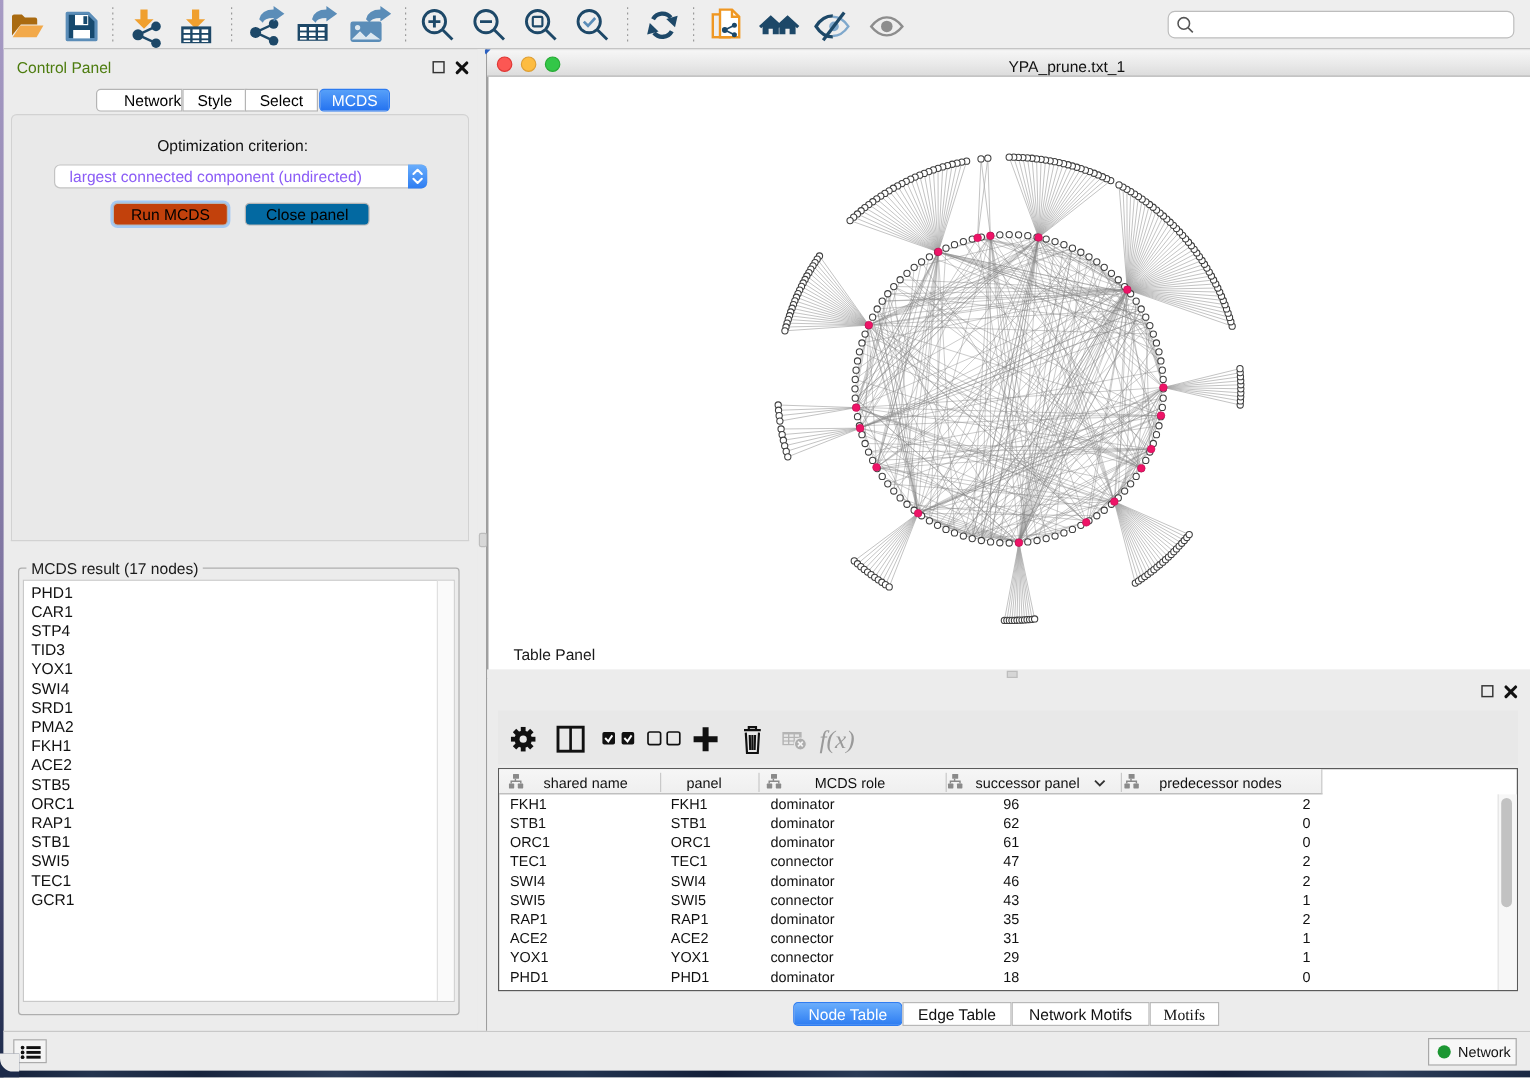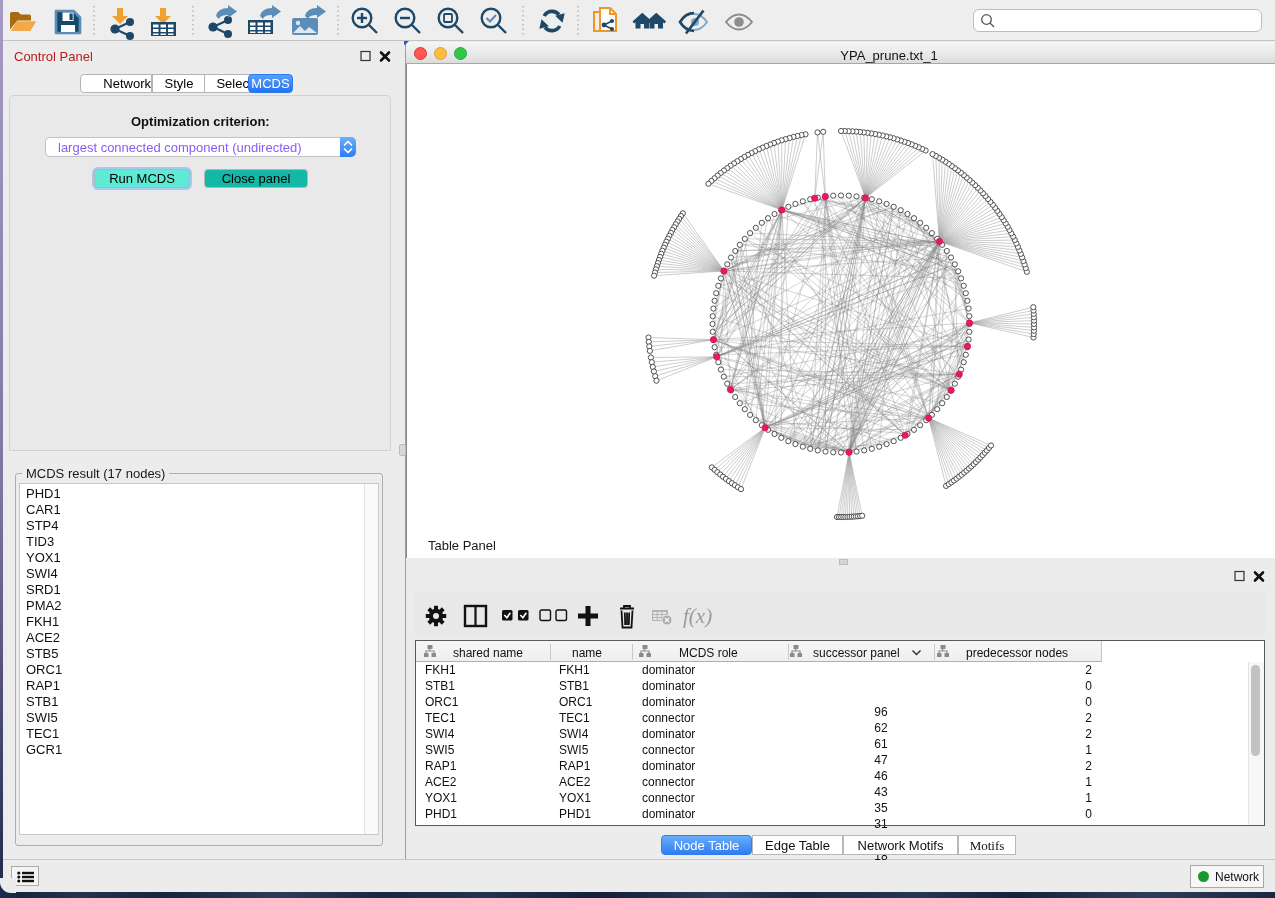--- a/index.html
+++ b/index.html
@@ -9,21 +9,21 @@
   
   #wall-left { left:0; top:0; width:3px; height:898px;
     background:linear-gradient(180deg,#a79bc4 0%,#9186b2 30%,#7e74a0 55%,#4a4a72 80%,#1c2a4a 100%); }
   #wall-bottom { left:0; top:892px; width:1275px; height:6px;
     background:linear-gradient(90deg,#131f38 0%,#24344f 6%,#17243d 13%,#2c3c58 22%,#1a2742 30%,#223450 38%,#141f39 47%,#2a3a56 56%,#1b2944 63%,#253653 72%,#16223c 80%,#2d3e5a 90%,#1a2843 100%); }
   
   #toolbar { left:3px; top:0; width:1272px; height:41px; background:#eeeeee; border-bottom:1px solid #c4c4c4; }
   
   #search { left:973px; top:9px; width:289px; height:23px; background:#fff; border:1px solid #bdbdbd; border-radius:6px; }
   
-  #cp-title { left:14px; top:49px; font-size:13px; color:#b91c1c; }
+  #cp-title { left:14px; top:49px; font-size:13px; color:#4d7c0f; }
   #net-splitter { left:398px; top:41px; width:8px; height:822px; background:#ececec; border-right:1px solid #9e9e9e; }
   #net-grip { left:399px; top:444px; width:7px; height:12px; background:#d8d8d8; border:1px solid #bdbdbd; border-radius:2px; }
   
   .cptab { position:absolute; top:74px; height:19px; font-size:13px; color:#000; background:#fff;
     border:1px solid #b4b4b4; text-align:center; line-height:18px; }
   .cptab.first { border-radius:4px 0 0 4px;text-align:right; }
   .cptab.sel { background:linear-gradient(180deg,#57a0f9,#2573f0); color:#fff; border:1px solid #2d7bf0; border-radius:4px; }
   #cp-inner { left:9px; top:95px; width:382px; height:355px; background:#e9e9e9; border:1px solid #d2d2d2; border-radius:5px 5px 0 0; border-bottom:none; }
   #cp-inner2 { left:9px; top:450px; width:382px; height:2px; border-top:1px solid #d2d2d2; }
   
@@ -49,21 +49,21 @@
   #tp-toolbar { left:415px; top:592px; width:850px; height:45px; background:#e8e8e8; }
   #tbl { left:415px; top:640px; width:850px; height:186px; background:#fff; border:1px solid #5a5a5a; }
   #tbl-head { left:416px; top:641px; width:686px; height:21px;
     background:linear-gradient(180deg,#f6f6f6,#efefef); border-bottom:1px solid #b0b0b0; border-right:1px solid #c6c6c6; font-size:12px; color:#111; }
   .hsep { position:absolute; top:644px; height:16px; width:0; border-left:1px solid #c9c9c9; }
   .hlbl { position:absolute; top:646px; font-size:12px; color:#111; }
   #tbl-rows { left:416px; top:662px; width:684px; height:163px; font-size:12px; color:#111; }
   .trow { height:16px; line-height:16px; position:relative; }
   .trow span { position:absolute; }
   .c1 { left:9px; } .c2 { left:143px; } .c3 { left:226px; }
-  .c4 { left:420px; width:90px; text-align:center;margin-top:42px; } .c5 { left:590px; width:86px; text-align:right; }
+  .c4 { left:420px; width:90px; text-align:left; } .c5 { left:590px; width:86px; text-align:right; }
   #tbl-sb { left:1248px; top:662px; width:16px; height:163px; background:#f7f7f7; border-left:1px solid #e3e3e3; }
   #tbl-thumb { left:1251px; top:665px; width:9px; height:91px; background:#c2c2c2; border-radius:5px; }
   
   .btab { position:absolute; top:835px; height:20px; font-size:13px; color:#111; background:#fff; border:1px solid #b8b8b8; text-align:center; line-height:19px; }
   .btab.sel { background:linear-gradient(180deg,#6aaefc 0%,#2e7df2 100%); color:#fff; border:1px solid #2e7df2; border-radius:4px; }
 </style>
 </head>
 <body>
 <div class="abs" id="wall-left"></div>
 <div class="abs" id="wall-bottom"></div>
@@ -228,35 +228,35 @@
   <g stroke="#111" stroke-width="2.6" stroke-linecap="round">
       <line x1="21" y1="2.5" x2="29" y2="10.5"></line>
       <line x1="29" y1="2.5" x2="21" y2="10.5"></line>
     </g>
 </svg>
 <div class="abs" id="net-splitter"></div>
 <div class="abs" id="net-grip"></div>
 <div class="abs cptab first" style="left:80px;width:72px;">Network</div>
 <div class="abs cptab" style="left:152px;width:54px;">Style</div>
 <div class="abs cptab" style="left:204px;width:61px;">Select</div>
-<div class="abs cptab sel" style="left:248px;width:45px;">MCDS</div>
+<div class="abs cptab sel" style="left:266px;width:59px;">MCDS</div>
 <div class="abs" id="cp-inner"></div>
 <div class="abs" id="cp-inner2"></div>
-<div class="abs" style="left:131px;top:114px;font-size:13px;color:#111;font-weight:bold;">Optimization criterion:</div>
+<div class="abs" style="left:131px;top:114px;font-size:13px;color:#111;">Optimization criterion:</div>
 <div class="abs" id="dropdown" style="left:45px;top:137px;width:311px;height:20px;background:#fff;border:1px solid #c3c3c3;border-radius:5px;"></div>
 <div class="abs" style="left:58px;top:140px;font-size:13px;color:#8b5cf6;">largest connected component (undirected)</div>
 <div class="abs" id="dd-btn" style="left:340px;top:137px;width:16px;height:20px;background:linear-gradient(180deg,#6aaefc 0%,#2e7df2 100%);border-radius:0 5px 5px 0;"></div>
 <svg class="abs" style="left:341px;top:139px" width="14" height="16" viewBox="0 0 14 16">
     <g stroke="#fff" stroke-width="1.7" fill="none" stroke-linecap="round" stroke-linejoin="round">
       <path d="M3.5 6 l3.5 -3.5 3.5 3.5"></path>
       <path d="M3.5 10 l3.5 3.5 3.5 -3.5"></path>
     </g>
   </svg>
-<div class="abs" id="btn-run" style="left:94px;top:169px;width:96px;height:19px;background:#5eead4;border:1px solid #b5b5b5;border-radius:4px;box-shadow:0 0 0 2px #a5c9f3;font-size:13px;text-align:center;line-height:18px;">Run MCDS</div>
-<div class="abs" id="btn-close" style="left:204px;top:169px;width:104px;height:19px;background:#14b8a6;border:1px solid #b5b5b5;border-radius:4px;font-size:13px;text-align:center;line-height:18px;">Close panel</div>
+<div class="abs" id="btn-run" style="left:94px;top:169px;width:96px;height:19px;background:#c2410c;border:1px solid #b5b5b5;border-radius:4px;box-shadow:0 0 0 2px #a5c9f3;font-size:13px;text-align:center;line-height:18px;">Run MCDS</div>
+<div class="abs" id="btn-close" style="left:204px;top:169px;width:104px;height:19px;background:#0369a1;border:1px solid #b5b5b5;border-radius:4px;font-size:13px;text-align:center;line-height:18px;">Close panel</div>
 <div class="abs" id="mcds-group"></div>
 <div class="abs" id="mcds-label">MCDS result (17 nodes)</div>
 <div class="abs" id="mcds-list">PHD1<br>CAR1<br>STP4<br>TID3<br>YOX1<br>SWI4<br>SRD1<br>PMA2<br>FKH1<br>ACE2<br>STB5<br>ORC1<br>RAP1<br>STB1<br>SWI5<br>TEC1<br>GCR1</div>
 <div class="abs" id="mcds-sb"></div>
 <div class="abs" id="statusbar"></div>
 <div class="abs" id="sb-icon"></div>
 <svg class="abs" style="left:17px;top:871px" width="17" height="12" viewBox="0 0 17 12">
   <g fill="#111">
       <circle cx="1.8" cy="2" r="1.6"></circle>
       <circle cx="1.8" cy="6" r="1.6"></circle>
@@ -1166,21 +1166,21 @@
 
   <text x="263" y="25" font-family="Liberation Serif, serif" font-style="italic" font-size="21" fill="#9a9a9a">f(x)</text>
 </svg>
 <div class="abs" id="tbl"></div>
 <div class="abs" id="tbl-head"></div>
 <div class="abs hsep" style="left:550px"></div>
 <div class="abs hsep" style="left:632px"></div>
 <div class="abs hsep" style="left:788px"></div>
 <div class="abs hsep" style="left:934px"></div>
 <span class="hlbl" style="left:453px">shared name</span>
-<span class="hlbl" style="left:572px">name</span>
+<span class="hlbl" style="left:572px">panel</span>
 <span class="hlbl" style="left:679px">MCDS role</span>
 <span class="hlbl" style="left:813px">successor panel</span>
 <svg class="abs" style="left:911px;top:649px" width="11" height="8" viewBox="0 0 11 8">
     <path d="M1.5 1.5 l4 4 4 -4" stroke="#333" stroke-width="1.5" fill="none"></path>
   </svg>
 <span class="hlbl" style="left:966px">predecessor nodes</span>
 <svg class="abs" style="left:424px;top:645px" width="540" height="13" viewBox="0 0 540 13">
   <defs>
       <g id="org" fill="#8a8a8a">
         <rect x="3.5" y="0" width="5" height="4" rx="0.5"></rect>

